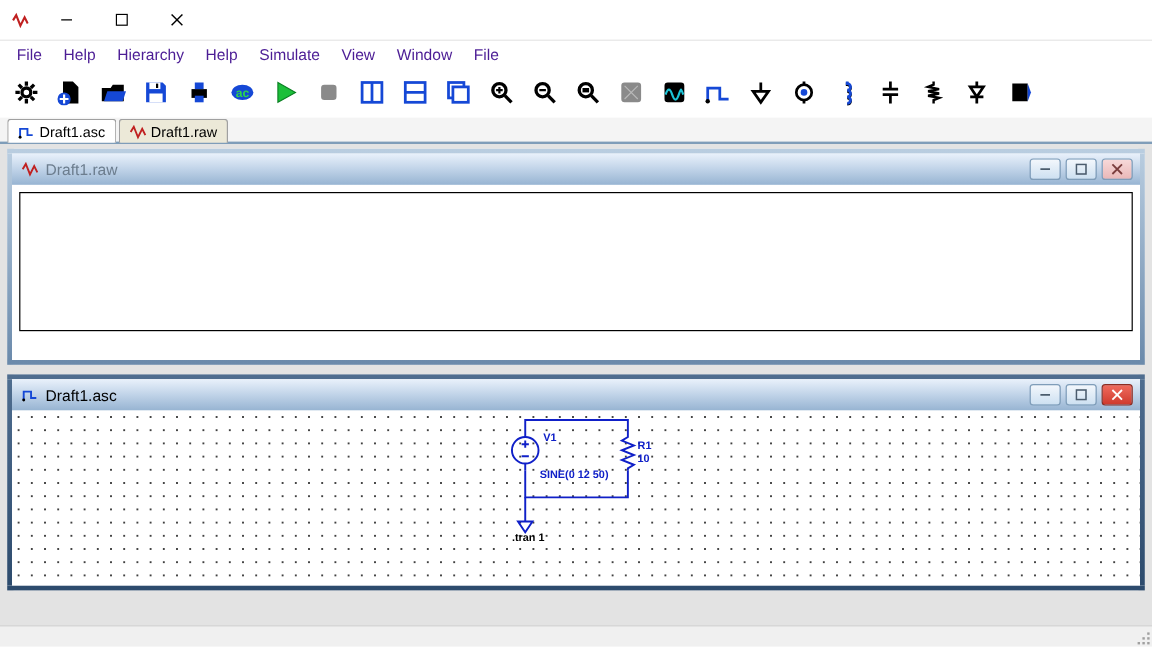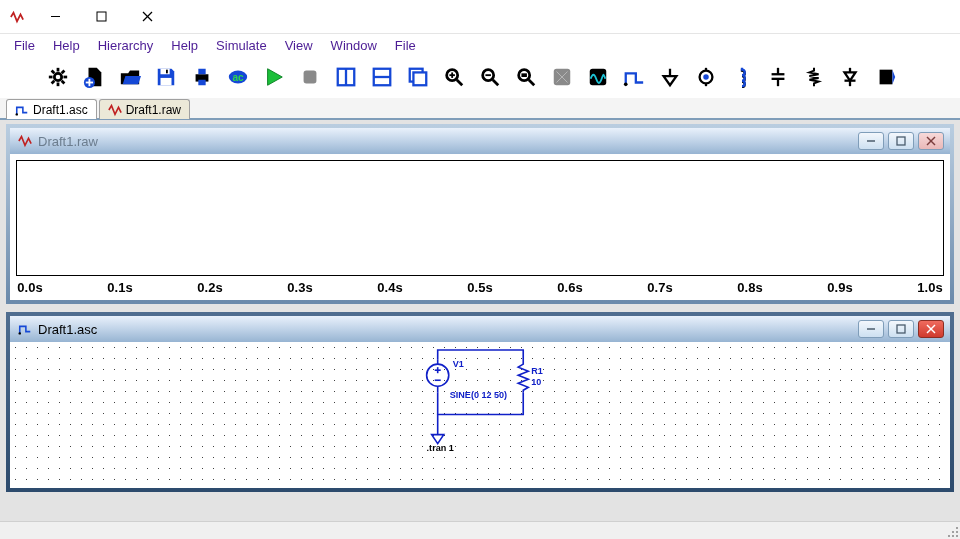--- a/index.html
+++ b/index.html
@@ -9,21 +9,21 @@
   .titlebar { height: 34px; display: flex; align-items: center; background: #fff; border-bottom: 1px solid #e5e5e5; }
   .titlebar .app-icon { width: 18px; height: 18px; margin: 0 6px 0 8px; display:flex; align-items:center; justify-content:center; }
   .titlebar .title { flex: 1; font-size: 13px; color: #000; }
   .win-btn { width: 46px; height: 30px; display:flex; align-items:center; justify-content:center; color:#222; }
 
   
   .menubar { height: 22px; display:flex; align-items:center; padding: 0 6px; gap: 2px; }
   .menu-item { padding: 2px 8px; font-size: 13px; color:#4c1d95; }
 
   
-  .toolbar { height: 42px; display:flex; align-items:center; padding: 0 8px; gap: 8px; background:#fff;margin-left:36px; }
+  .toolbar { height: 42px; display:flex; align-items:center; padding: 0 8px; gap: 8px; background:#fff; }
   .tool { width: 28px; height: 30px; display:flex; align-items:center; justify-content:center; }
 
   
   .tabstrip { height: 22px; display:flex; align-items:flex-end; padding-left: 6px; border-bottom: 2px solid #7f9db9; background:#f4f4f4; }
   .tab { height: 20px; padding: 0 8px; display:flex; align-items:center; gap:4px; font-size:12px; border:1px solid #a0a0a0; border-bottom:none; background:#fff; margin-right:2px; position:relative; top:1px; border-radius: 3px 3px 0 0; }
   .tab.inactive { background:#ece9d8; }
 
   
   .client { position: relative; height: calc(539px - 34px - 22px - 42px - 22px - 18px); background: #e3e3e3; padding: 6px; }
 
@@ -332,33 +332,20 @@
         </div>
       <div class="mdi-btn close">
           <svg width="10" height="10">
             <line x1="1" y1="1" x2="9" y2="9" stroke="currentColor" stroke-width="1.5"></line>
             <line x1="9" y1="1" x2="1" y2="9" stroke="currentColor" stroke-width="1.5"></line>
           </svg>
         </div>
     </div>
     <div class="raw-body">
       <div class="plot-rect"></div>
-      <div class="xaxis">
-        <span>0.0s</span>
-        <span>0.1s</span>
-        <span>0.2s</span>
-        <span>0.3s</span>
-        <span>0.4s</span>
-        <span>0.5s</span>
-        <span>0.6s</span>
-        <span>0.7s</span>
-        <span>0.8s</span>
-        <span>0.9s</span>
-        <span>1.0s</span>
-      </div>
     </div>
   </div>
 
   <div class="mdi asc">
     <div class="mdi-titlebar">
       <div class="mdi-title">
         <svg class="icon-mini" viewBox="0 0 16 16">
             <polyline points="2,13 2,5 9,5 9,11 14,11" fill="none" stroke="#1548d6" stroke-width="1.8"></polyline>
             <circle cx="2" cy="13" r="1.4" fill="#000"></circle>
           </svg>

